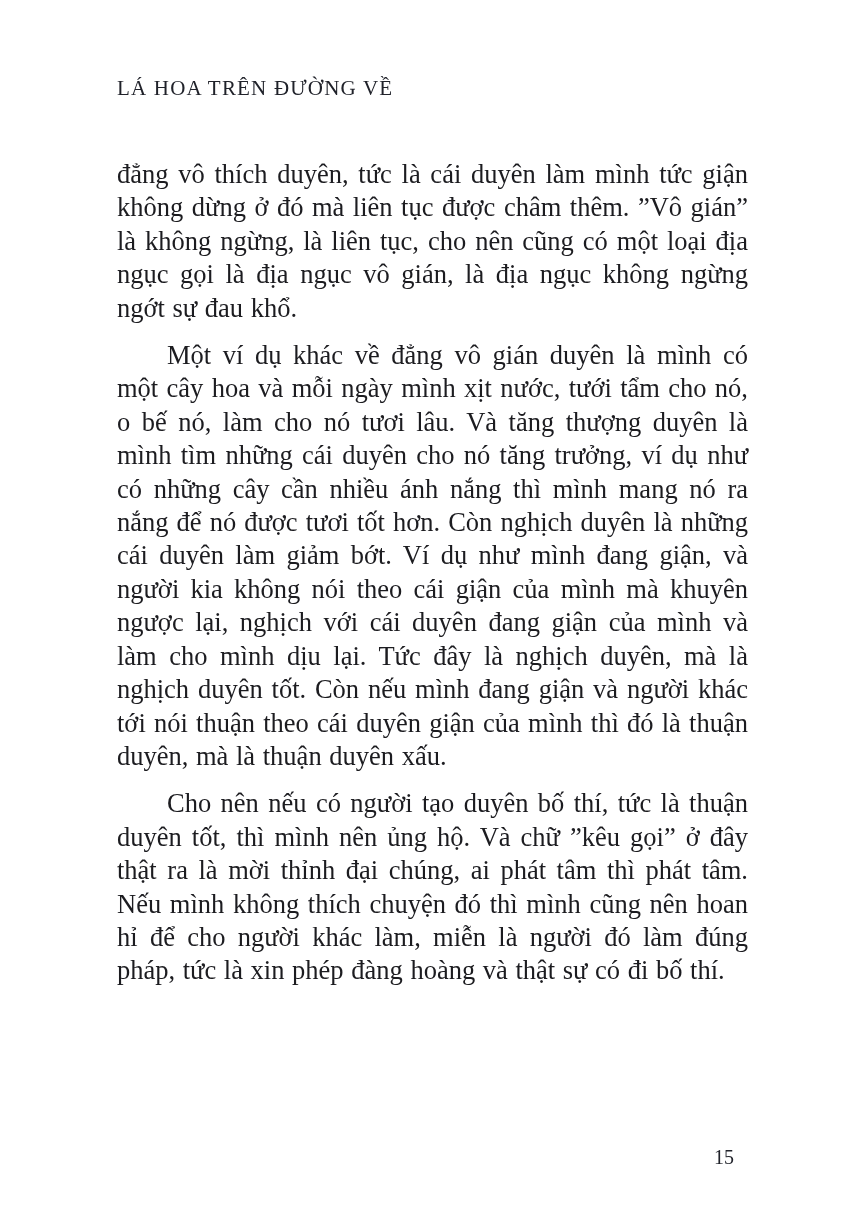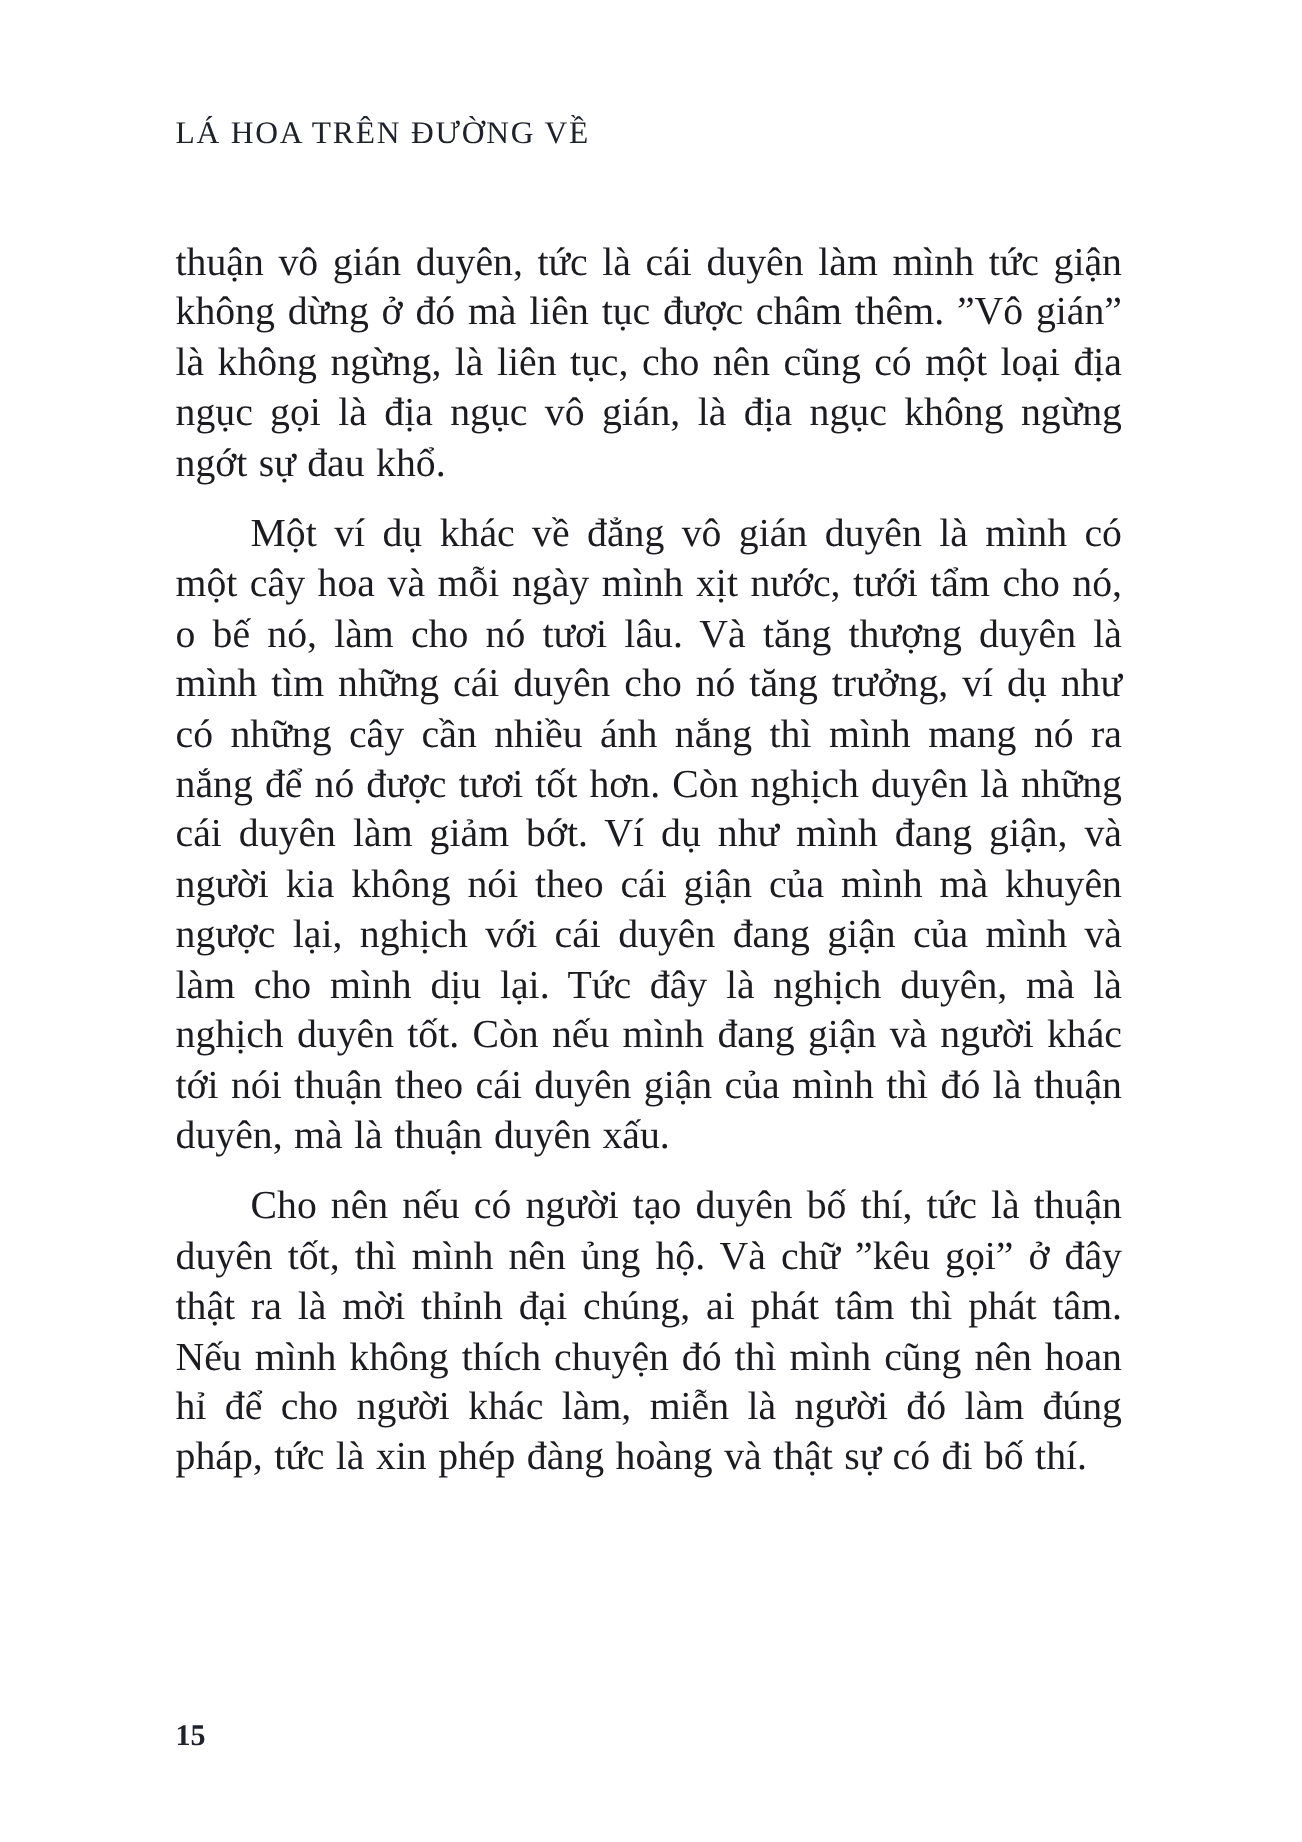--- a/index.html
+++ b/index.html
@@ -43,35 +43,35 @@
     color: #1c1c20;
   }
   .body-text p.indent {
     text-indent: 50px;
   }
   .page-number {
     position: absolute;
     top: 1146px;
     left: 117px;
     width: 631px;
+    text-align: right;
     font-size: 20px;
     padding-right: 14px;
     box-sizing: border-box;
     color: #20222a;
-    font-weight: bold;
   }
 </style>
 </head>
 <body>
 
 <div class="page">
 
   <div class="running-head">LÁ HOA TRÊN ĐƯỜNG VỀ</div>
 
   <div class="body-text">
-    <p class="no-indent">thuận vô gián duyên, tức là cái duyên làm mình tức giận không dừng ở đó mà liên tục được châm thêm. ”Vô gián” là không ngừng, là liên tục, cho nên cũng có một loại địa ngục gọi là địa ngục vô gián, là địa ngục không ngừng ngớt sự đau khổ.</p>
+    <p class="no-indent">đẳng vô thích duyên, tức là cái duyên làm mình tức giận không dừng ở đó mà liên tục được châm thêm. ”Vô gián” là không ngừng, là liên tục, cho nên cũng có một loại địa ngục gọi là địa ngục vô gián, là địa ngục không ngừng ngớt sự đau khổ.</p>
     <p class="indent">Một ví dụ khác về đẳng vô gián duyên là mình có một cây hoa và mỗi ngày mình xịt nước, tưới tẩm cho nó, o bế nó, làm cho nó tươi lâu. Và tăng thượng duyên là mình tìm những cái duyên cho nó tăng trưởng, ví dụ như có những cây cần nhiều ánh nắng thì mình mang nó ra nắng để nó được tươi tốt hơn. Còn nghịch duyên là những cái duyên làm giảm bớt. Ví dụ như mình đang giận, và người kia không nói theo cái giận của mình mà khuyên ngược lại, nghịch với cái duyên đang giận của mình và làm cho mình dịu lại. Tức đây là nghịch duyên, mà là nghịch duyên tốt. Còn nếu mình đang giận và người khác tới nói thuận theo cái duyên giận của mình thì đó là thuận duyên, mà là thuận duyên xấu.</p>
     <p class="indent">Cho nên nếu có người tạo duyên bố thí, tức là thuận duyên tốt, thì mình nên ủng hộ. Và chữ ”kêu gọi” ở đây thật ra là mời thỉnh đại chúng, ai phát tâm thì phát tâm. Nếu mình không thích chuyện đó thì mình cũng nên hoan hỉ để cho người khác làm, miễn là người đó làm đúng pháp, tức là xin phép đàng hoàng và thật sự có đi bố thí.</p>
   </div>
 
   <div class="page-number">15</div>
 
 </div>
 
 </body></html>

